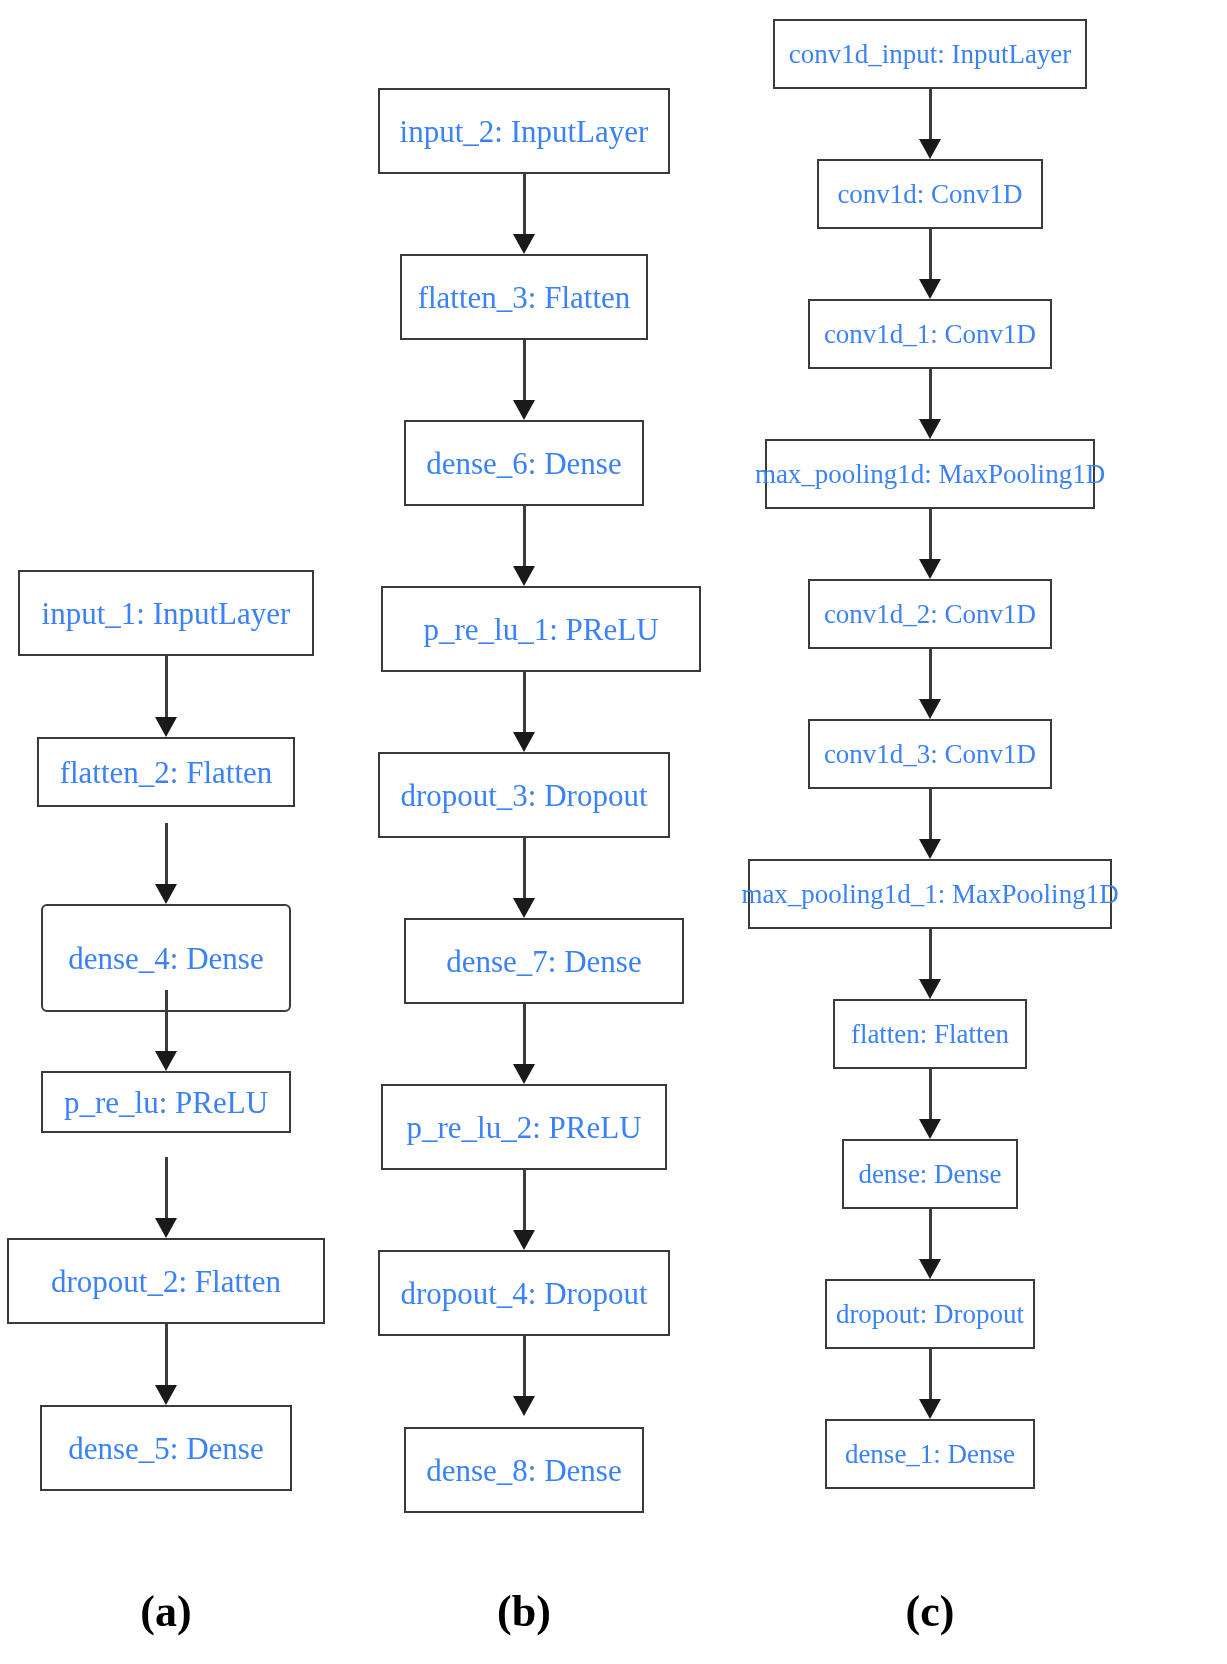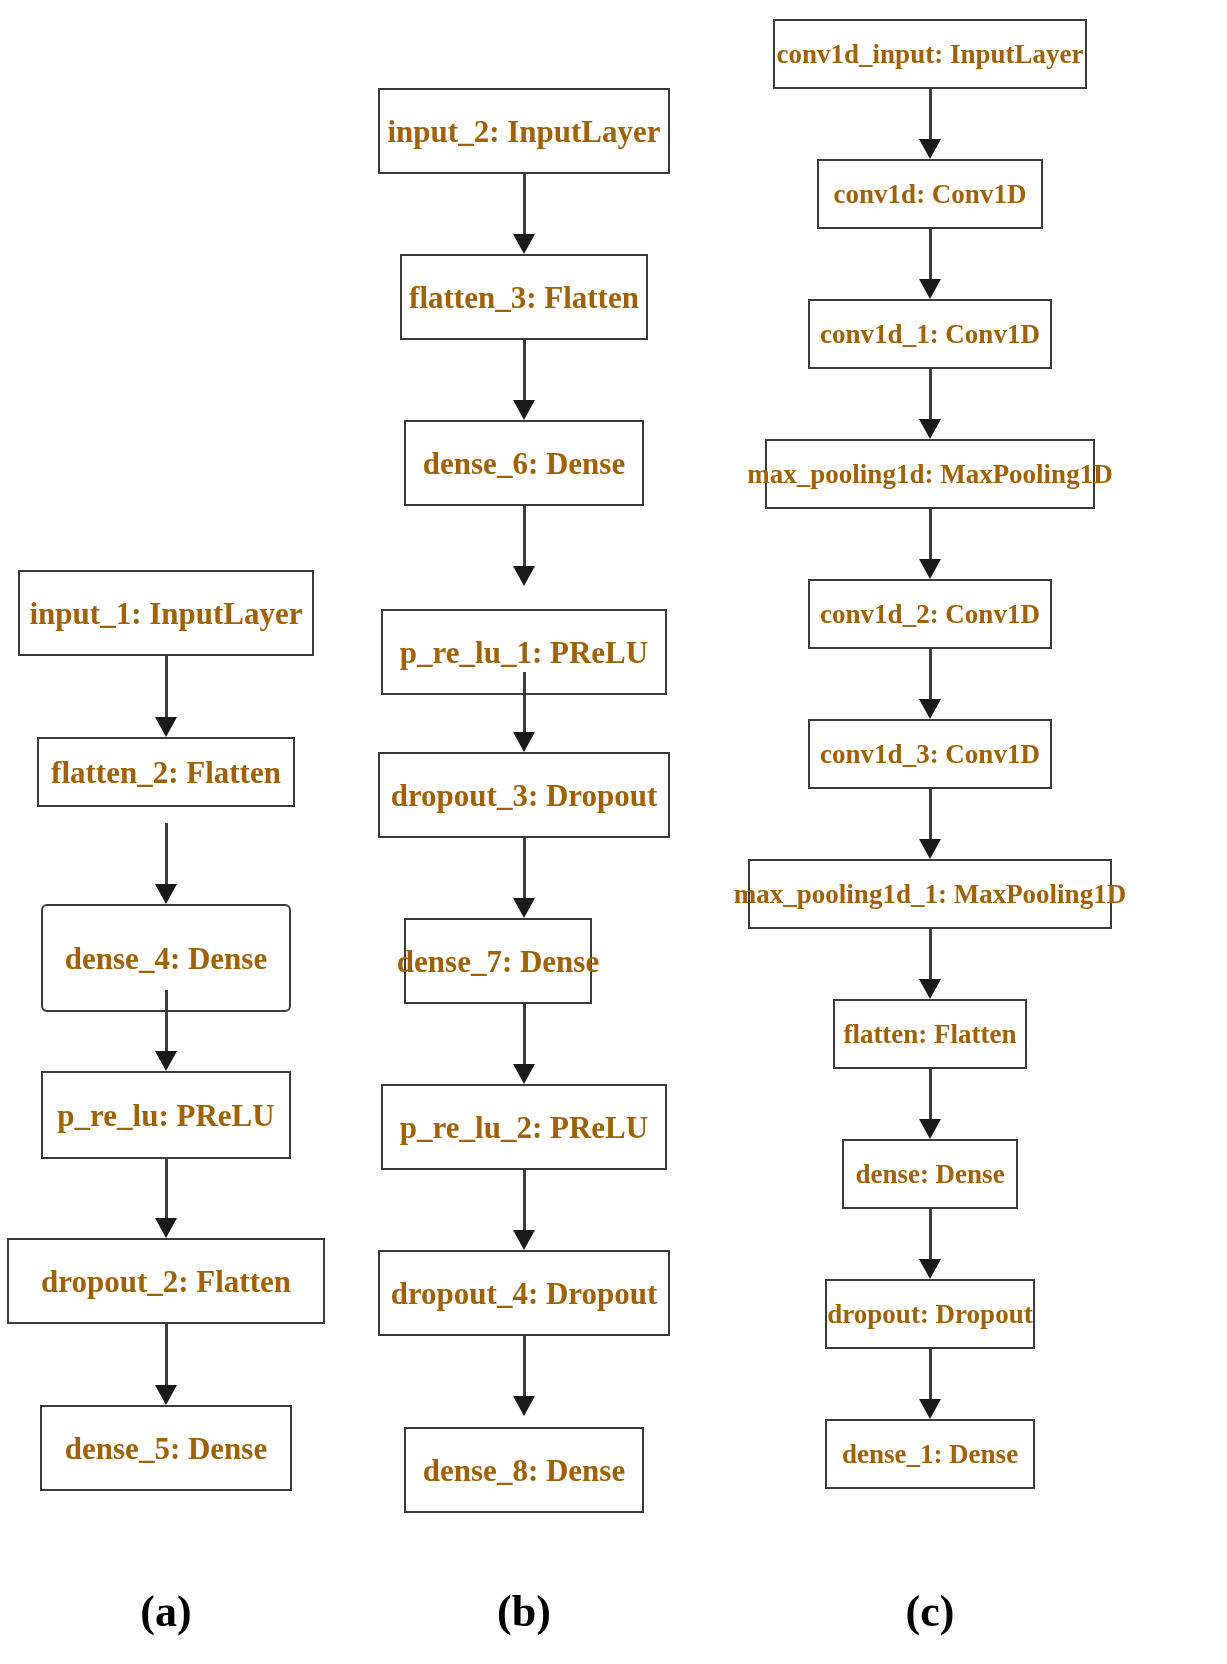--- a/index.html
+++ b/index.html
@@ -34,22 +34,21 @@
     align-items: center;
     justify-content: center;
     color: #000000;
     white-space: nowrap;
     line-height: 1;
   }
 
   .node-label {
     display: block;
     text-align: left;
-    color: #a16207;
-    font-weight: bold;
+    color: #3b82f6;
   }
 
   
   .edge {
     position: absolute;
     width: 0;
     border-left: 3px solid #3c3c3c;
   }
 
   .arrowhead {
@@ -85,21 +84,21 @@
       <div class="node" style="left: 37px; top: 737px; width: 258px; height: 70px; font-size: 31px;">
         <span class="node-label">flatten_2: Flatten</span>
       </div>
       <div class="edge" style="left: 165px; top: 823px; height: 65px;"></div>
       <div class="arrowhead" style="left: 155px; top: 884px;"></div>
       <div class="node" style="left: 41px; top: 904px; width: 250px; height: 108px; font-size: 31px; border-radius: 6px;">
         <span class="node-label">dense_4: Dense</span>
       </div>
       <div class="edge" style="left: 165px; top: 990px; height: 65px;"></div>
       <div class="arrowhead" style="left: 155px; top: 1051px;"></div>
-      <div class="node" style="left: 41px; top: 1071px; width: 250px; height: 88px; font-size: 31px;">
+      <div class="node" style="left: 41px; top: 1071px; width: 250px; height: 62px; font-size: 31px;">
         <span class="node-label">p_re_lu: PReLU</span>
       </div>
       <div class="edge" style="left: 165px; top: 1157px; height: 65px;"></div>
       <div class="arrowhead" style="left: 155px; top: 1218px;"></div>
       <div class="node" style="left: 7px; top: 1238px; width: 318px; height: 86px; font-size: 31px;">
         <span class="node-label">dropout_2: Flatten</span>
       </div>
       <div class="edge" style="left: 165px; top: 1324px; height: 65px;"></div>
       <div class="arrowhead" style="left: 155px; top: 1385px;"></div>
       <div class="node" style="left: 40px; top: 1405px; width: 252px; height: 86px; font-size: 31px;">
@@ -116,31 +115,31 @@
       <div class="node" style="left: 400px; top: 254px; width: 248px; height: 86px; font-size: 31px;">
         <span class="node-label">flatten_3: Flatten</span>
       </div>
       <div class="edge" style="left: 523px; top: 340px; height: 64px;"></div>
       <div class="arrowhead" style="left: 513px; top: 400px;"></div>
       <div class="node" style="left: 404px; top: 420px; width: 240px; height: 86px; font-size: 31px;">
         <span class="node-label">dense_6: Dense</span>
       </div>
       <div class="edge" style="left: 523px; top: 506px; height: 64px;"></div>
       <div class="arrowhead" style="left: 513px; top: 566px;"></div>
-      <div class="node" style="left: 381px; top: 586px; width: 286px; height: 86px; font-size: 31px; margin-top: 23px;">
+      <div class="node" style="left: 381px; top: 586px; width: 320px; height: 86px; font-size: 31px;">
         <span class="node-label">p_re_lu_1: PReLU</span>
       </div>
       <div class="edge" style="left: 523px; top: 672px; height: 64px;"></div>
       <div class="arrowhead" style="left: 513px; top: 732px;"></div>
       <div class="node" style="left: 378px; top: 752px; width: 292px; height: 86px; font-size: 31px;">
         <span class="node-label">dropout_3: Dropout</span>
       </div>
       <div class="edge" style="left: 523px; top: 838px; height: 64px;"></div>
       <div class="arrowhead" style="left: 513px; top: 898px;"></div>
-      <div class="node" style="left: 404px; top: 918px; width: 188px; height: 86px; font-size: 31px;">
+      <div class="node" style="left: 404px; top: 918px; width: 280px; height: 86px; font-size: 31px;">
         <span class="node-label">dense_7: Dense</span>
       </div>
       <div class="edge" style="left: 523px; top: 1004px; height: 64px;"></div>
       <div class="arrowhead" style="left: 513px; top: 1064px;"></div>
       <div class="node" style="left: 381px; top: 1084px; width: 286px; height: 86px; font-size: 31px;">
         <span class="node-label">p_re_lu_2: PReLU</span>
       </div>
       <div class="edge" style="left: 523px; top: 1170px; height: 64px;"></div>
       <div class="arrowhead" style="left: 513px; top: 1230px;"></div>
       <div class="node" style="left: 378px; top: 1250px; width: 292px; height: 86px; font-size: 31px;">

